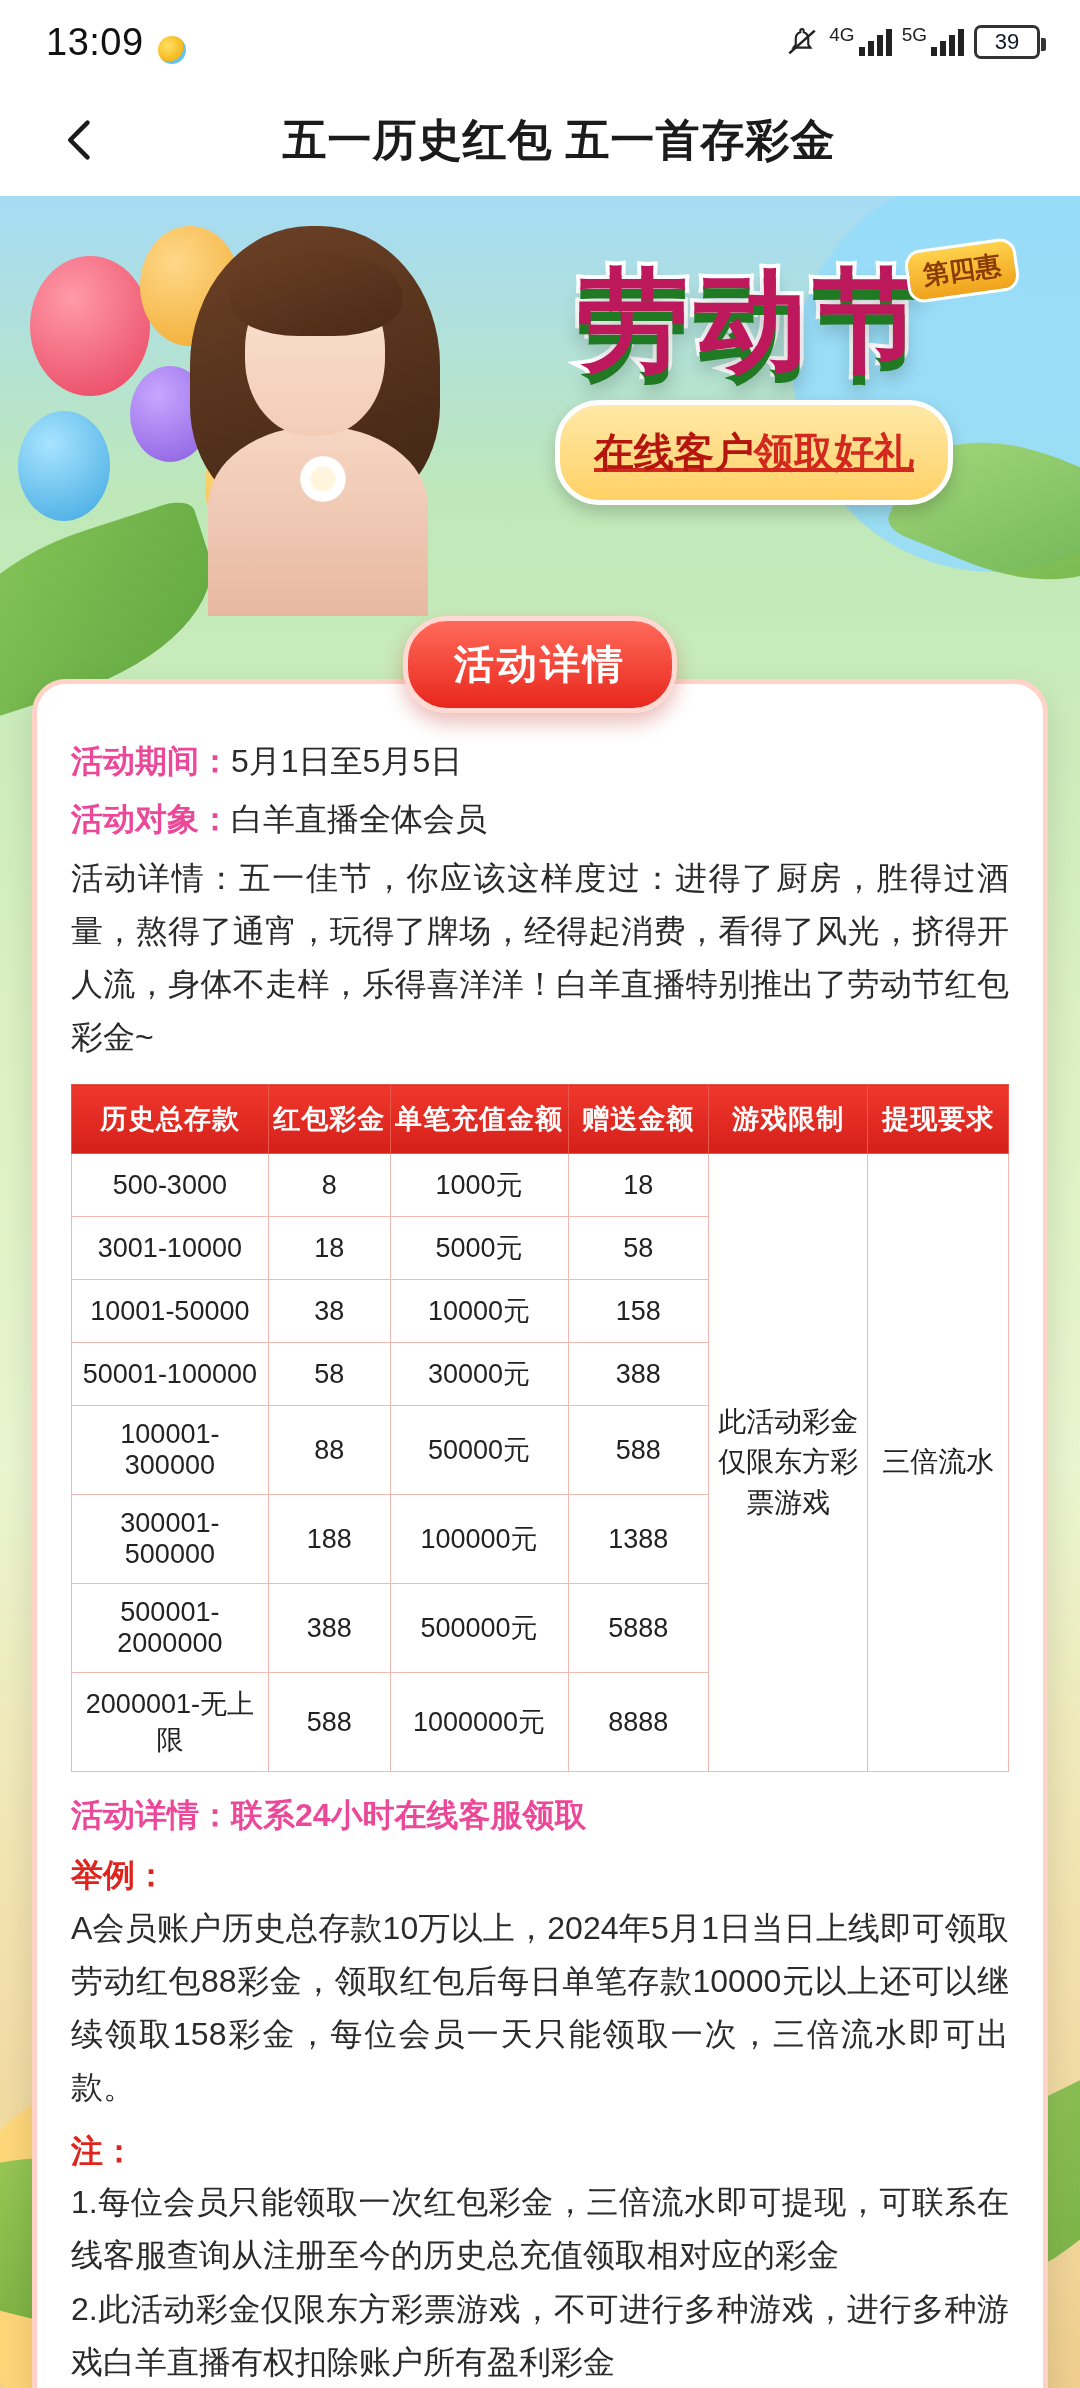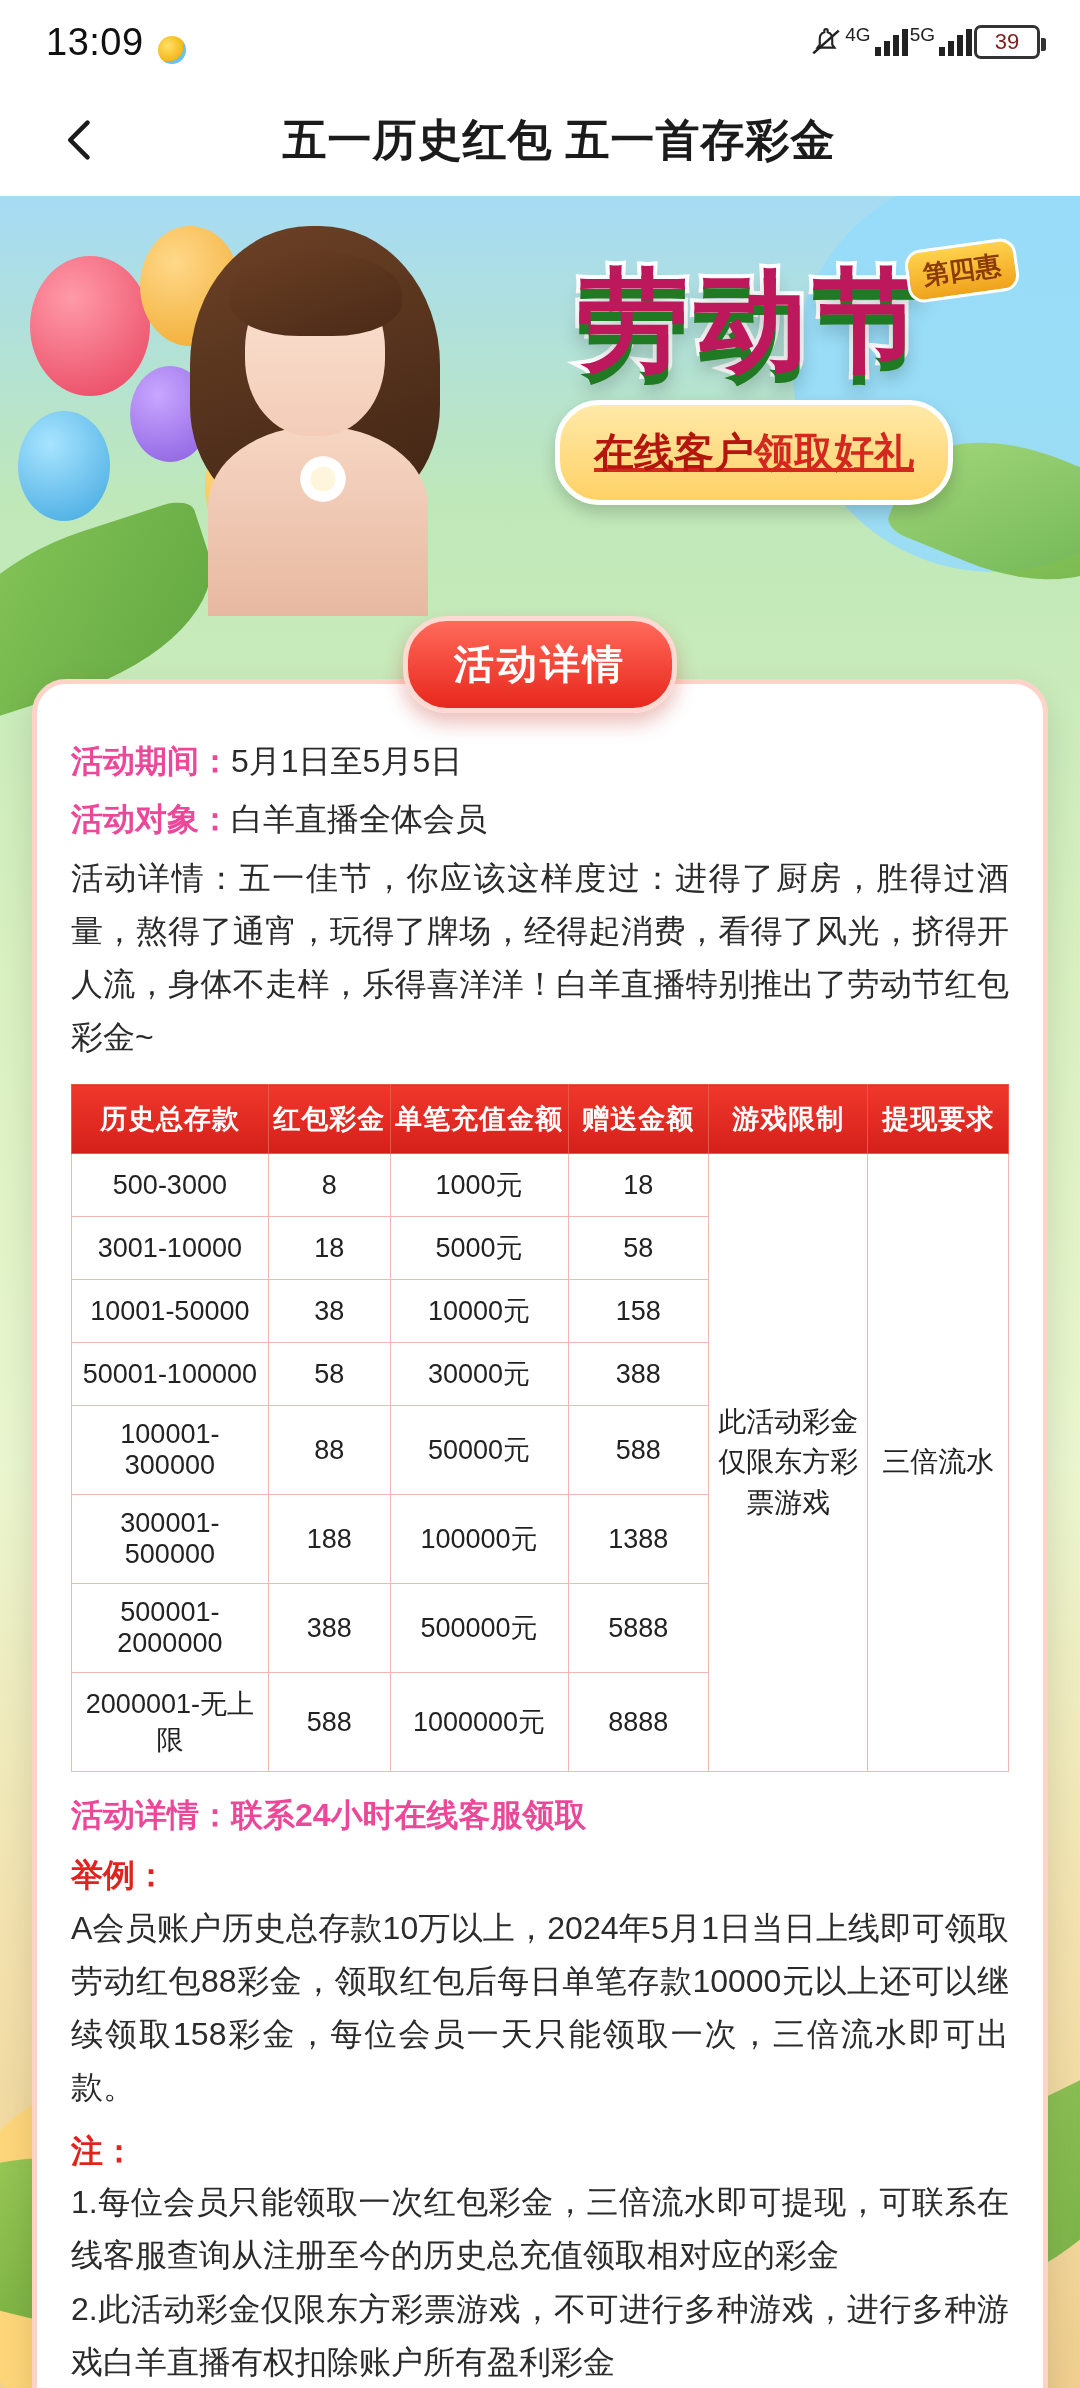--- a/index.html
+++ b/index.html
@@ -19,39 +19,39 @@
     justify-content: space-between;
     padding: 0 40px 0 46px;
     background: #ffffff;
   }
   .clock {
     font-size: 38px;
     color: #111;
     letter-spacing: 0.5px;
   }
   .status-left { display: flex; align-items: flex-end; gap: 14px; }
-  .status-right { display: flex; align-items: center; gap: 2px; text-align: right; }
+  .status-right { display: flex; align-items: center; gap: 10px; text-align: right; }
   .bean {
     width: 28px; height: 28px; border-radius: 50%;
     background: radial-gradient(circle at 35% 35%, #ffe066, #f4b71a 60%, #6ec1e4 61%);
     position: relative;
   }
   .mute-icon { width: 34px; height: 34px; }
   .sig { display: flex; align-items: flex-end; gap: 4px; }
   .sig .net { font-size: 19px; color: #222; transform: translateY(-10px); }
   .bars { display: flex; align-items: flex-end; gap: 3px; height: 28px; }
   .bars i { width: 6px; background: #222; display: block; }
   .bars i:nth-child(1) { height: 9px; }
   .bars i:nth-child(2) { height: 15px; }
   .bars i:nth-child(3) { height: 21px; }
   .bars i:nth-child(4) { height: 27px; }
   .battery {
     width: 66px; height: 34px; border: 3px solid #333; border-radius: 7px;
     display: flex; align-items: center; justify-content: center;
-    font-size: 22px; color: #7f1d1d; position: relative;
+    font-size: 22px; color: #0f172a; position: relative;
   }
   .battery:after {
     content: ""; position: absolute; right: -9px; top: 10px;
     width: 5px; height: 13px; background: #333; border-radius: 0 2px 2px 0;
   }
 
   
   .navbar {
     height: 112px;
     display: flex;

